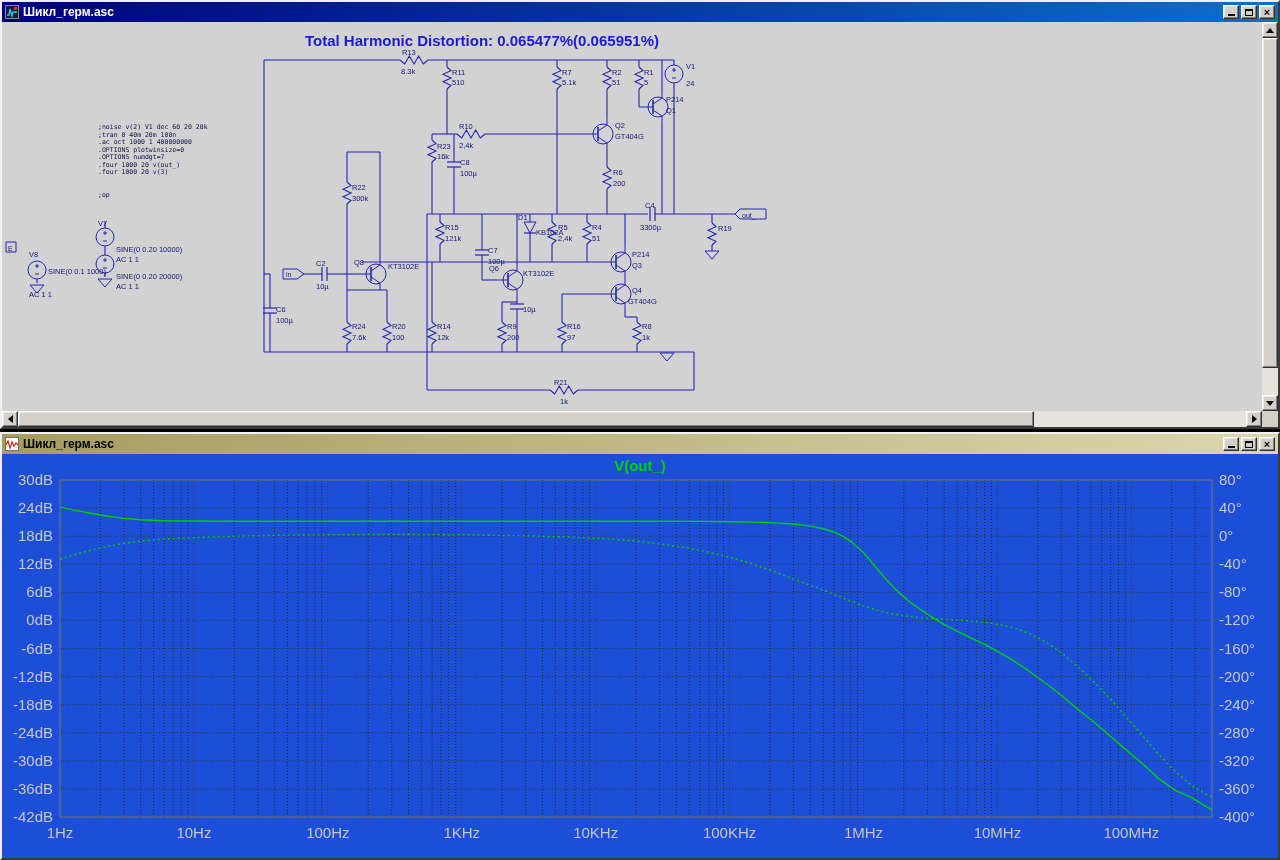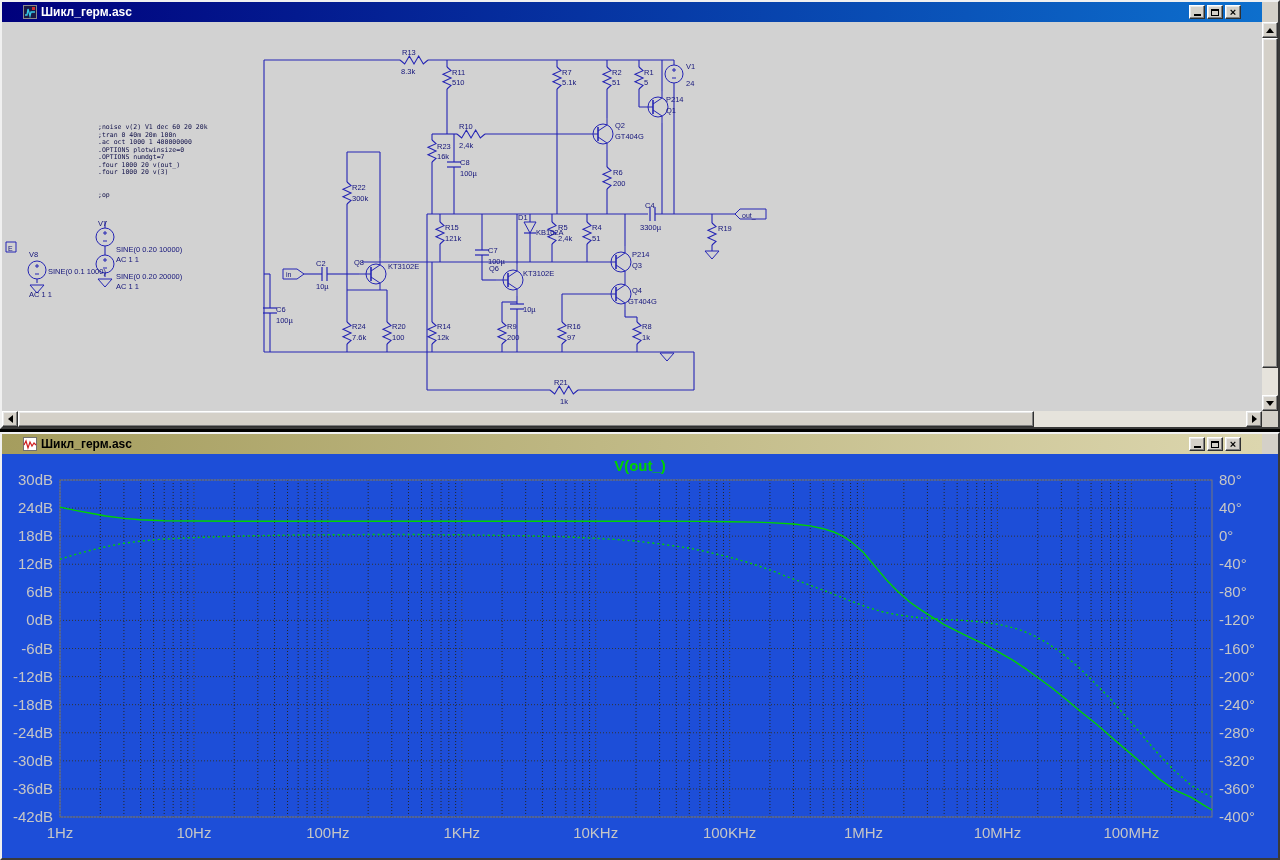--- a/index.html
+++ b/index.html
@@ -2,22 +2,22 @@
 <html><head>
 <meta charset="utf-8">
 <style>
   html,body{margin:0;padding:0;background:#000;}
   body{width:1280px;height:860px;overflow:hidden;font-family:"Liberation Sans",sans-serif;}
   .screen{position:relative;width:1280px;height:860px;background:#000;}
   .win{position:absolute;left:0;width:1280px;background:#d4d0c8;border:2px solid;
        border-color:#f0f0f0 #3a3a3a #3a3a3a #f0f0f0;box-sizing:border-box;}
   .win-top{top:0;height:429px;}
   .win-bottom{top:432px;height:428px;}
-  .titlebar{position:absolute;top:0;left:0;right:16px;height:20px;display:flex;align-items:center;
-            gap:4px;padding:0 21px;box-sizing:border-box;}
+  .titlebar{position:absolute;top:0;left:0;right:0;height:20px;display:flex;align-items:center;
+            gap:4px;padding:0 3px;box-sizing:border-box;}
   .tb1{background:linear-gradient(90deg,#00007c,#0d6fcd);color:#fff;}
   .tb2{background:linear-gradient(90deg,#a59d5e,#dcd6ae);color:#000;}
   .ttext{font-size:12px;font-weight:bold;white-space:nowrap;}
   .ticon{width:14px;height:14px;display:inline-flex;}
   .tbtns{margin-left:auto;display:flex;gap:2px;align-items:center;}
   .wbtn{width:16px;height:14px;background:#d4d0c8;border:1px solid;border-color:#fff #303030 #303030 #fff;
         box-shadow:inset -1px -1px 0 #808080,inset 1px 1px 0 #e8e8e8;display:flex;align-items:center;
         justify-content:center;padding:0;cursor:default;}
   .g-min{display:block;width:7px;height:2px;background:#000;align-self:flex-end;margin-bottom:2px;}
   .g-max{display:block;width:8px;height:7px;border:1px solid #000;border-top:2px solid #000;box-sizing:border-box;}
@@ -324,20 +324,21 @@
           <text class="dir" x="96" y="114.5" fill="#101048" font-size="6.5">;tran 0 40m 20m 100n</text>
           <text class="dir" x="96" y="122" fill="#101048" font-size="6.5">.ac oct 1000 1 400000000</text>
           <text class="dir" x="96" y="129.5" fill="#101048" font-size="6.5">.OPTIONS plotwinsize=0</text>
           <text class="dir" x="96" y="137" fill="#101048" font-size="6.5">.OPTIONS numdgt=7</text>
           <text class="dir" x="96" y="144.5" fill="#101048" font-size="6.5">.four 1000 20 v(out_)</text>
           <text class="dir" x="96" y="152" fill="#101048" font-size="6.5">.four 1000 20 v(3)</text>
           <text class="dir" x="96" y="159.5" fill="#101048" font-size="6.5"></text>
           <text class="dir" x="96" y="167" fill="#101048" font-size="6.5"></text>
           <text class="dir" x="96" y="174.5" fill="#101048" font-size="6.5">;op</text>
         </svg>
+      <div class="thd" style="color: rgb(27, 27, 216);">Total Harmonic Distortion: 0.065477%(0.065951%)</div>
     </div>
 
     <div class="vscroll">
       <span class="sb-btn" style="top:0;left:0;">
           <i class="tri tri-u"></i>
         </span>
       <span class="sb-thumb" style="top:16px;left:0;width:16px;height:330px;"></span>
       <span class="sb-btn" style="bottom:0;left:0;">
           <i class="tri tri-d"></i>
         </span>

